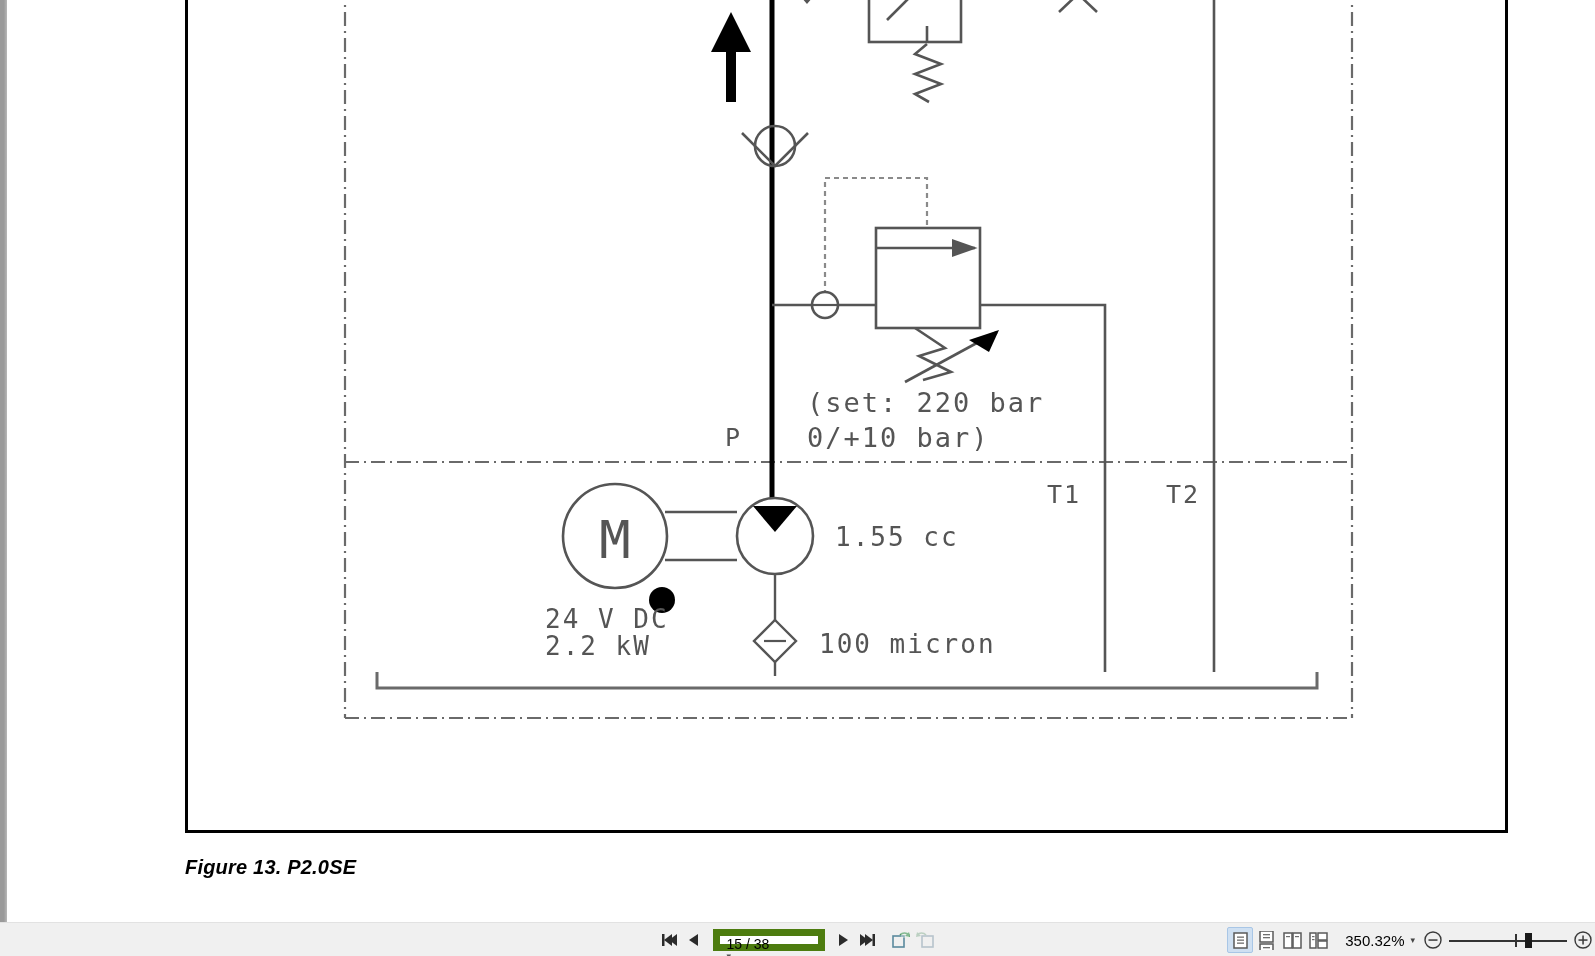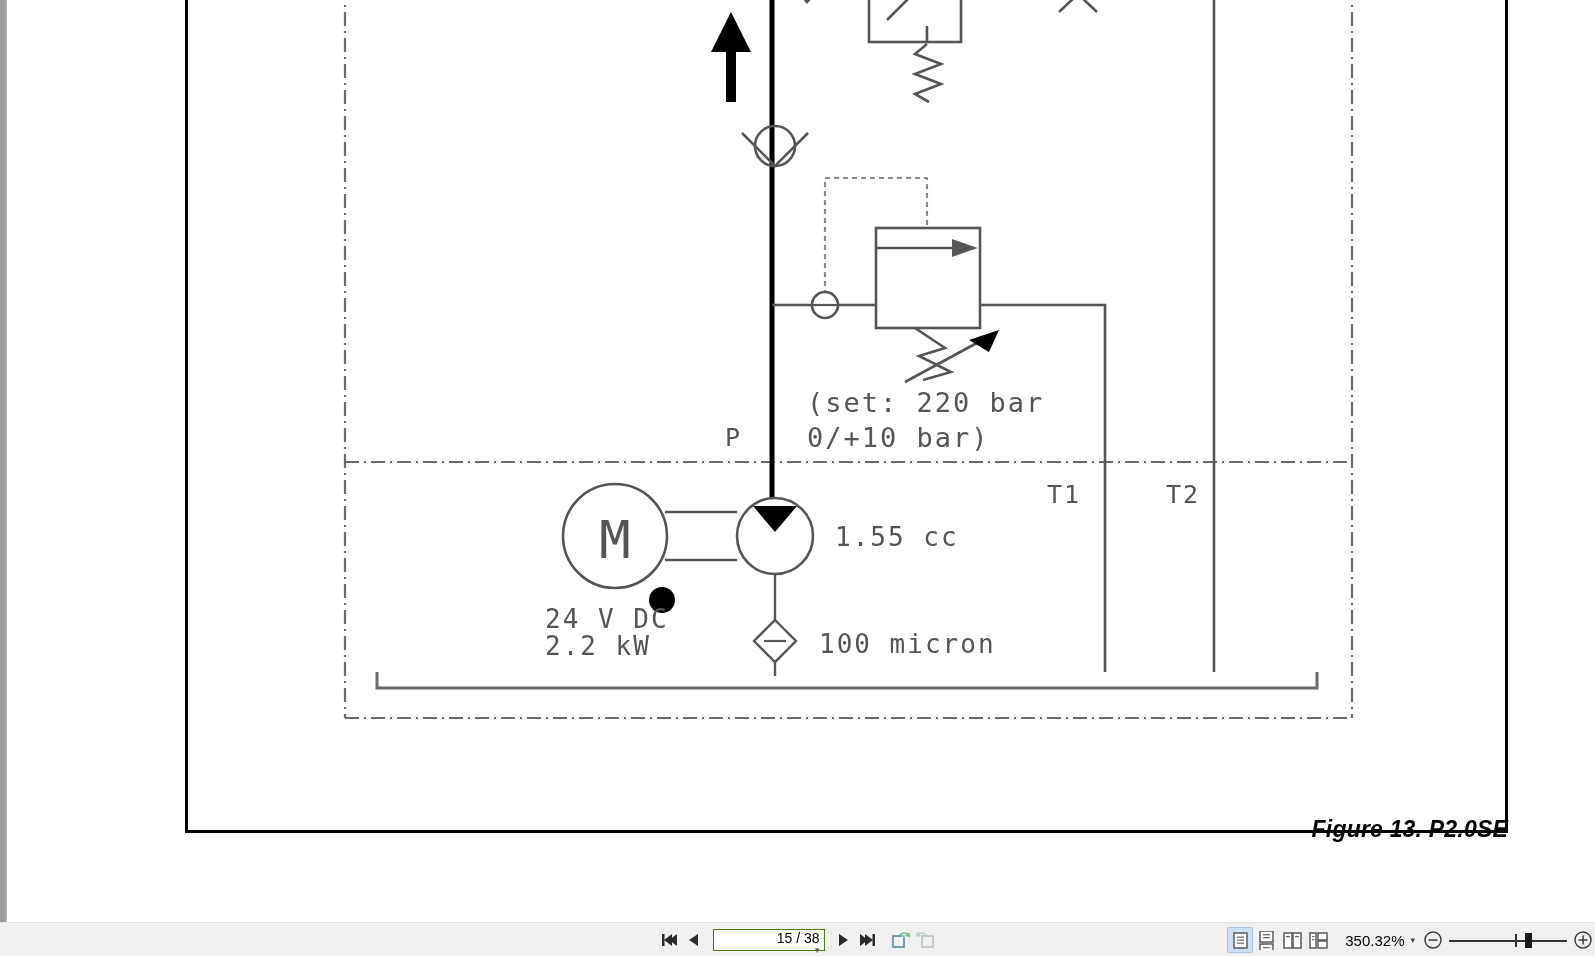--- a/index.html
+++ b/index.html
@@ -25,23 +25,23 @@
   }
 
   
   .page-frame {
     position: absolute; left: 178px; top: -40px; width: 1323px; height: 873px;
     border: 3px solid #000; background: #fff;
   }
 
   
   .fig-caption {
-    position: absolute; left: 178px; top: 816px; width: 1323px;
-    text-align: right;
-    font-weight: bold; font-style: italic; font-size: 23px; color: #000;
+    position: absolute; left: 178px; top: 856px; width: 1323px;
+    text-align: left;
+    font-weight: bold; font-style: italic; font-size: 20px; color: #000;
     letter-spacing: .2px;
   }
 
   
   .schematic { position: absolute; left: 0; top: 0; width: 1588px; height: 840px; }
 
   
   .toolbar {
     position: absolute; left: 0; bottom: 0; width: 1595px; height: 34px;
     background: #f0f0f0;
@@ -59,22 +59,22 @@
   }
 
   .tb-btn {
     width: 24px; height: 26px; display: flex; align-items: center; justify-content: center;
     background: transparent; border: none; cursor: default;
   }
   .tb-btn svg { display: block; }
 
   .page-input {
     width: 112px; height: 22px; margin: 0 7px;
-    border: 1px solid #4d7c0f; background: #fff;
-    display: flex; align-items: flex-end; justify-content: space-between;
+    border: 7px solid #4d7c0f; background: #fff;
+    display: flex; align-items: flex-start; justify-content: space-between;
     padding: 0 4px 0 7px;
     font-size: 14px; color: #000; flex-direction: column;
   }
   .page-input .caret { font-size: 9px; color: #555; line-height: 1; }
 
   .sep { width: 10px; }
 
   .view-btn {
     width: 26px; height: 26px; display: flex; align-items: center; justify-content: center;
     border-radius: 2px;

